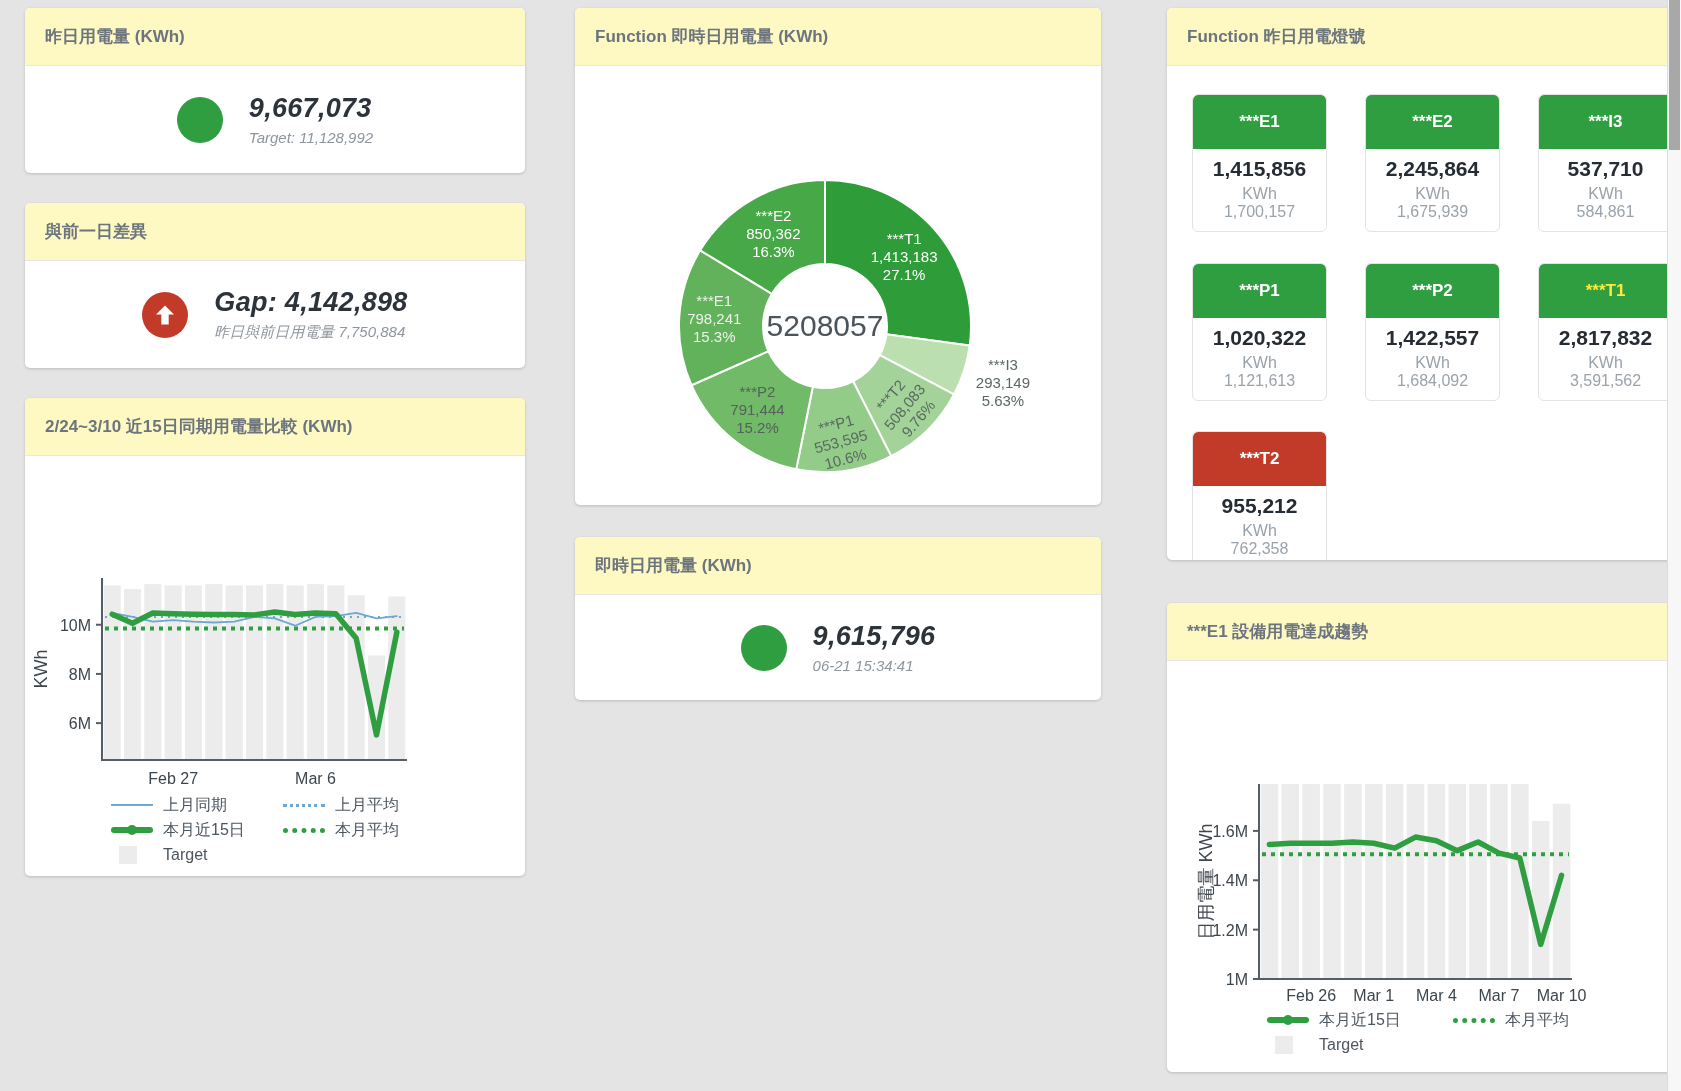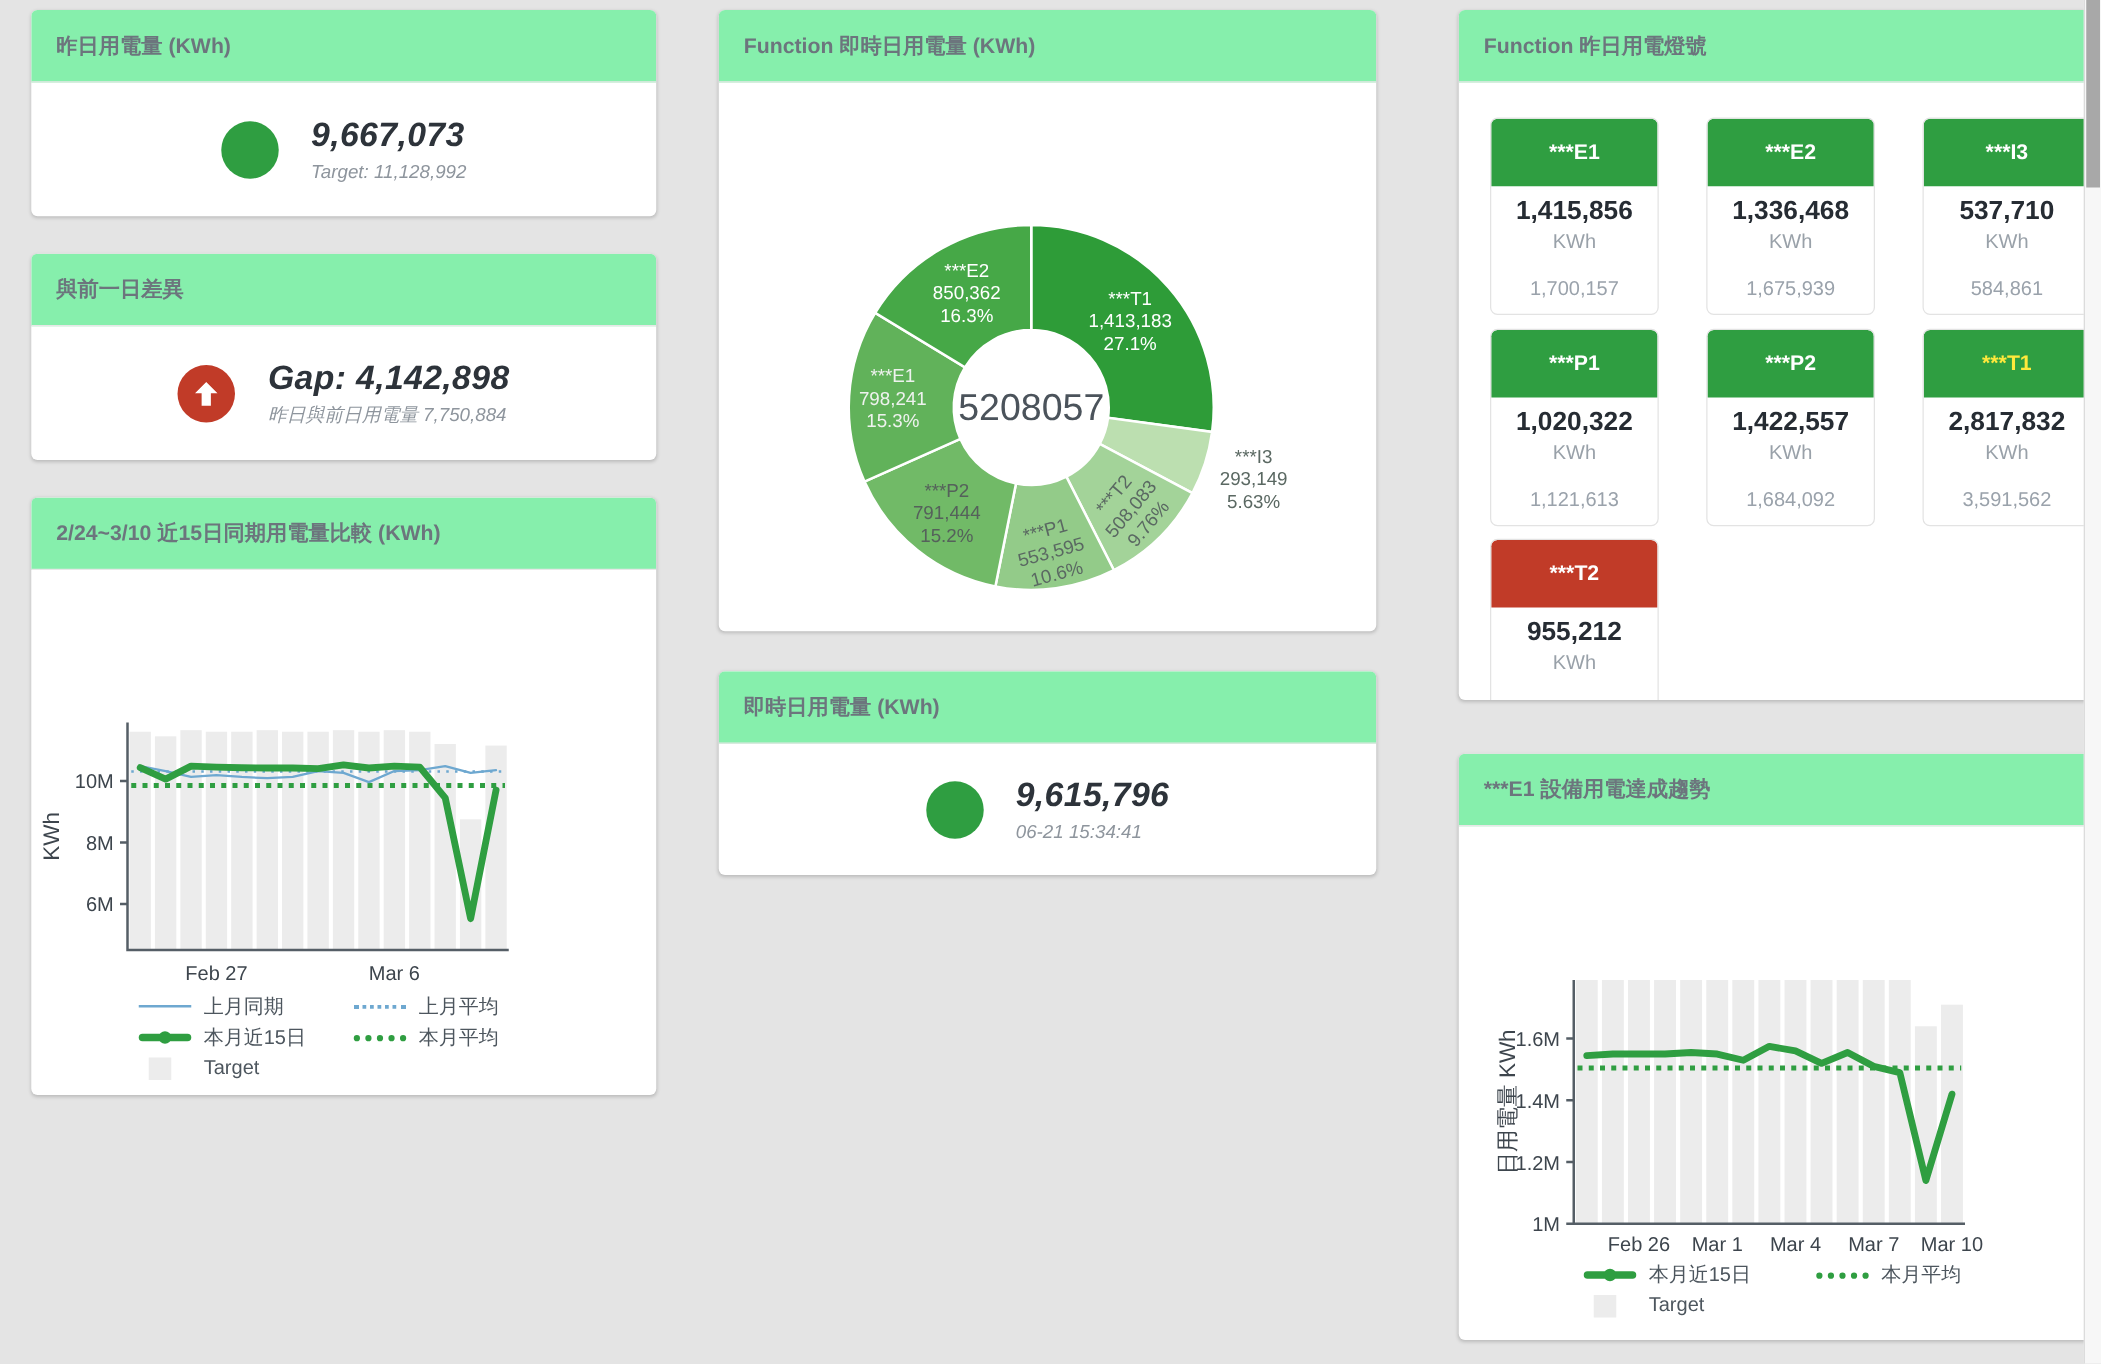--- a/index.html
+++ b/index.html
@@ -4,40 +4,40 @@
 <style>
   html,body{margin:0;padding:0;}
   body{width:1681px;height:1091px;position:relative;overflow:hidden;background:#e4e4e4;
        font-family:"Liberation Sans","DejaVu Sans",sans-serif;}
   .page{position:absolute;left:25px;top:8px;display:flex;}
   .col{display:flex;flex-direction:column;}
   .col1{width:500px;margin-right:50px;}
   .col2{width:526px;margin-right:38px;}
   .col3{width:530px;padding-left:28px;}
   .card{background:#fff;border-radius:5px;box-shadow:0 1px 3px rgba(0,0,0,.18);overflow:hidden;}
-  .card-h{height:57px;line-height:57px;padding:0 20px;background:#86efac;border-bottom:1px solid #e7e7e7;
+  .card-h{height:57px;line-height:57px;padding:0 20px;background:#fef9c3;border-bottom:1px solid #e7e7e7;
           font-size:17px;font-weight:bold;color:#6c757d;white-space:nowrap;}
   .card-b{height:calc(100% - 58px);position:relative;}
   .h165{height:165px;margin-bottom:30px;}
   .h478{height:478px;}
   .hA{height:497px;margin-bottom:32px;}
   .hB{height:163px;}
   .hT{height:552px;margin-bottom:43px;}
   .hE{height:469px;}
   .stat{display:flex;align-items:center;justify-content:center;gap:26px;font-style:italic;}
   .circle{width:46px;height:46px;border-radius:50%;display:flex;align-items:center;justify-content:center;flex:none;}
   .val{font-size:27px;font-weight:bold;color:#2d333a;margin-bottom:5px;letter-spacing:.3px;}
   .sub{font-size:15px;color:#8e959d;}
   .sub-r{text-align:left;}
   .tiles{padding:28px 24px 0 25px;display:grid;grid-template-columns:repeat(3,135px);column-gap:38px;row-gap:12px;}
   .tile{border:1px solid #e3e3e3;border-radius:6px;text-align:center;background:#fff;overflow:hidden;align-self:start;}
   .tile-h{height:54px;line-height:54px;font-size:17px;font-weight:bold;border-radius:5px 5px 0 0;}
   .tile-v{font-size:21px;font-weight:bold;color:#262c33;margin-top:8px;}
   .tile-u{font-size:16px;color:#99a1a9;margin-top:4px;}
-  .tile-t{font-size:16px;color:#9aa2ab;margin-top:20px;margin-bottom:10px;}
+  .tile-t{font-size:16px;color:#9aa2ab;margin-top:0;margin-bottom:10px;}
   .tick{font-size:16px;fill:#3d454d;}
   .ylab{font-size:18px;fill:#3d454d;}
   .dlab{font-size:15px;}
   .dcenter{font-size:30px;fill:#4b535b;}
   .lg{position:absolute;display:grid;row-gap:3px;}
   .lg-compare{left:86px;top:338px;grid-template-columns:172px auto;}
   .lg-e1{left:100px;top:348px;grid-template-columns:186px auto;}
   .lg-item{display:flex;align-items:center;height:22px;}
   .sw{display:inline-block;width:42px;margin-right:10px;flex:none;}
   .sw-line{height:0;border-top:2.5px solid var(--c);}
@@ -186,21 +186,21 @@
       <header class="card-h">Function 昨日用電燈號</header>
       <div class="card-b tiles" id="tiles">
           <div class="tile">
             <div class="tile-h" style="background: rgb(47, 158, 65); color: rgb(255, 255, 255);">***E1</div>
             <div class="tile-v">1,415,856</div>
             <div class="tile-u">KWh</div>
             <div class="tile-t">1,700,157</div>
           </div>
           <div class="tile">
             <div class="tile-h" style="background: rgb(47, 158, 65); color: rgb(255, 255, 255);">***E2</div>
-            <div class="tile-v">1,336,468</div>
+            <div class="tile-v">2,245,864</div>
             <div class="tile-u">KWh</div>
             <div class="tile-t">1,675,939</div>
           </div>
           <div class="tile">
             <div class="tile-h" style="background: rgb(47, 158, 65); color: rgb(255, 255, 255);">***I3</div>
             <div class="tile-v">537,710</div>
             <div class="tile-u">KWh</div>
             <div class="tile-t">584,861</div>
           </div>
           <div class="tile">

